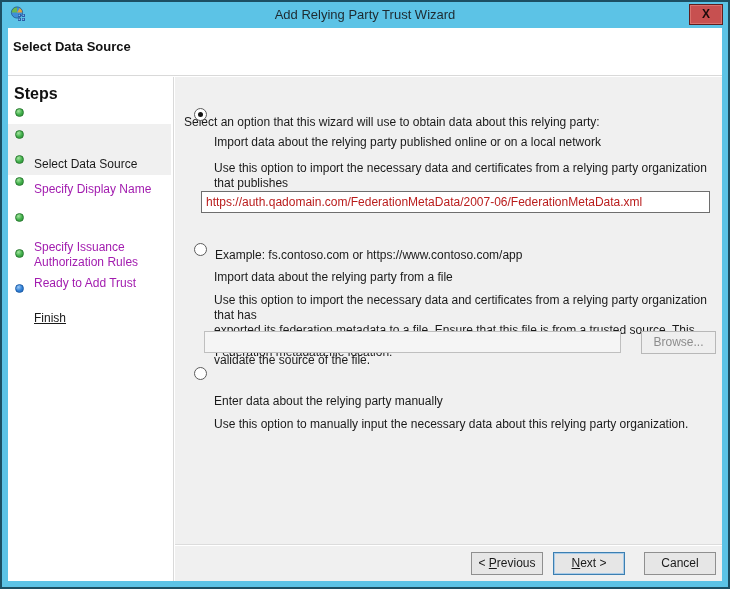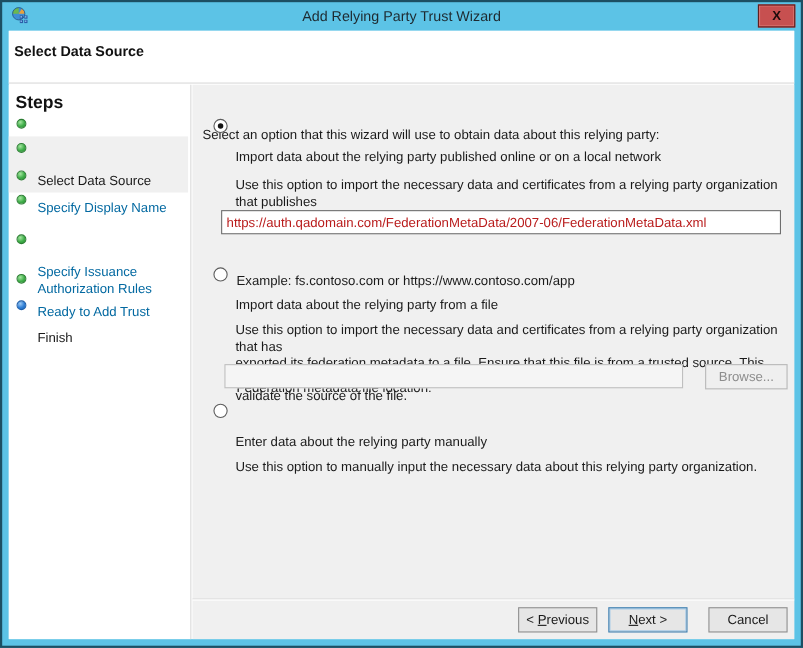--- a/index.html
+++ b/index.html
@@ -40,21 +40,21 @@
     font-size:13px; font-weight:bold; color:#111;
   }
   
   .steps-panel {
     position:absolute; left:0; top:49px; bottom:0; width:166px;
     background:#fff; border-right:1px solid #d9d9d9;
   }
   .steps-title { position:absolute; left:6px; top:8px; font-weight:bold; font-size:16px; color:#111; }
   .step {
     position:absolute; left:0; right:2px; padding:3px 4px 3px 26px;
-    color:#0369a1; line-height:15px; white-space:pre-line;
+    color:#a21caf; line-height:15px; white-space:pre-line;
   }
   .step .bullet {
     position:absolute; left:7px; top:6px; width:9px; height:9px; border-radius:50%;
     background: radial-gradient(circle at 35% 30%, #a5e6a0, #3fae49 55%, #2d8c35);
     border:1px solid #2a7c31;
   }
   .step.active { background:#f0f0f0; color:#1a1a1a; }
   .step.final  { color:#1a1a1a; }
   .step.final .bullet {
     background: radial-gradient(circle at 35% 30%, #9cc9f5, #2f7fd6 55%, #1f63b4);
@@ -147,21 +147,21 @@
       </div>
       <div class="step" style="top:130px;">
         <span class="bullet"></span>
         <span>Specify Issuance
 Authorization Rules</span>
       </div>
       <div class="step" style="top:166px;">
         <span class="bullet"></span>
         <span>Ready to Add Trust</span>
       </div>
-      <div class="step final" style="top:190px;">
+      <div class="step final" style="top:201px;text-decoration:underline;">
         <span class="bullet"></span>
         <span>Finish</span>
       </div>
     </div>
 
     <div class="content">
 
       <div class="abs" style="left:9px; top:10px;">Select an option that this wizard will use to obtain data about this relying party:</div>
 
       <span class="radio checked" style="left:19px; top:31px;"></span>

